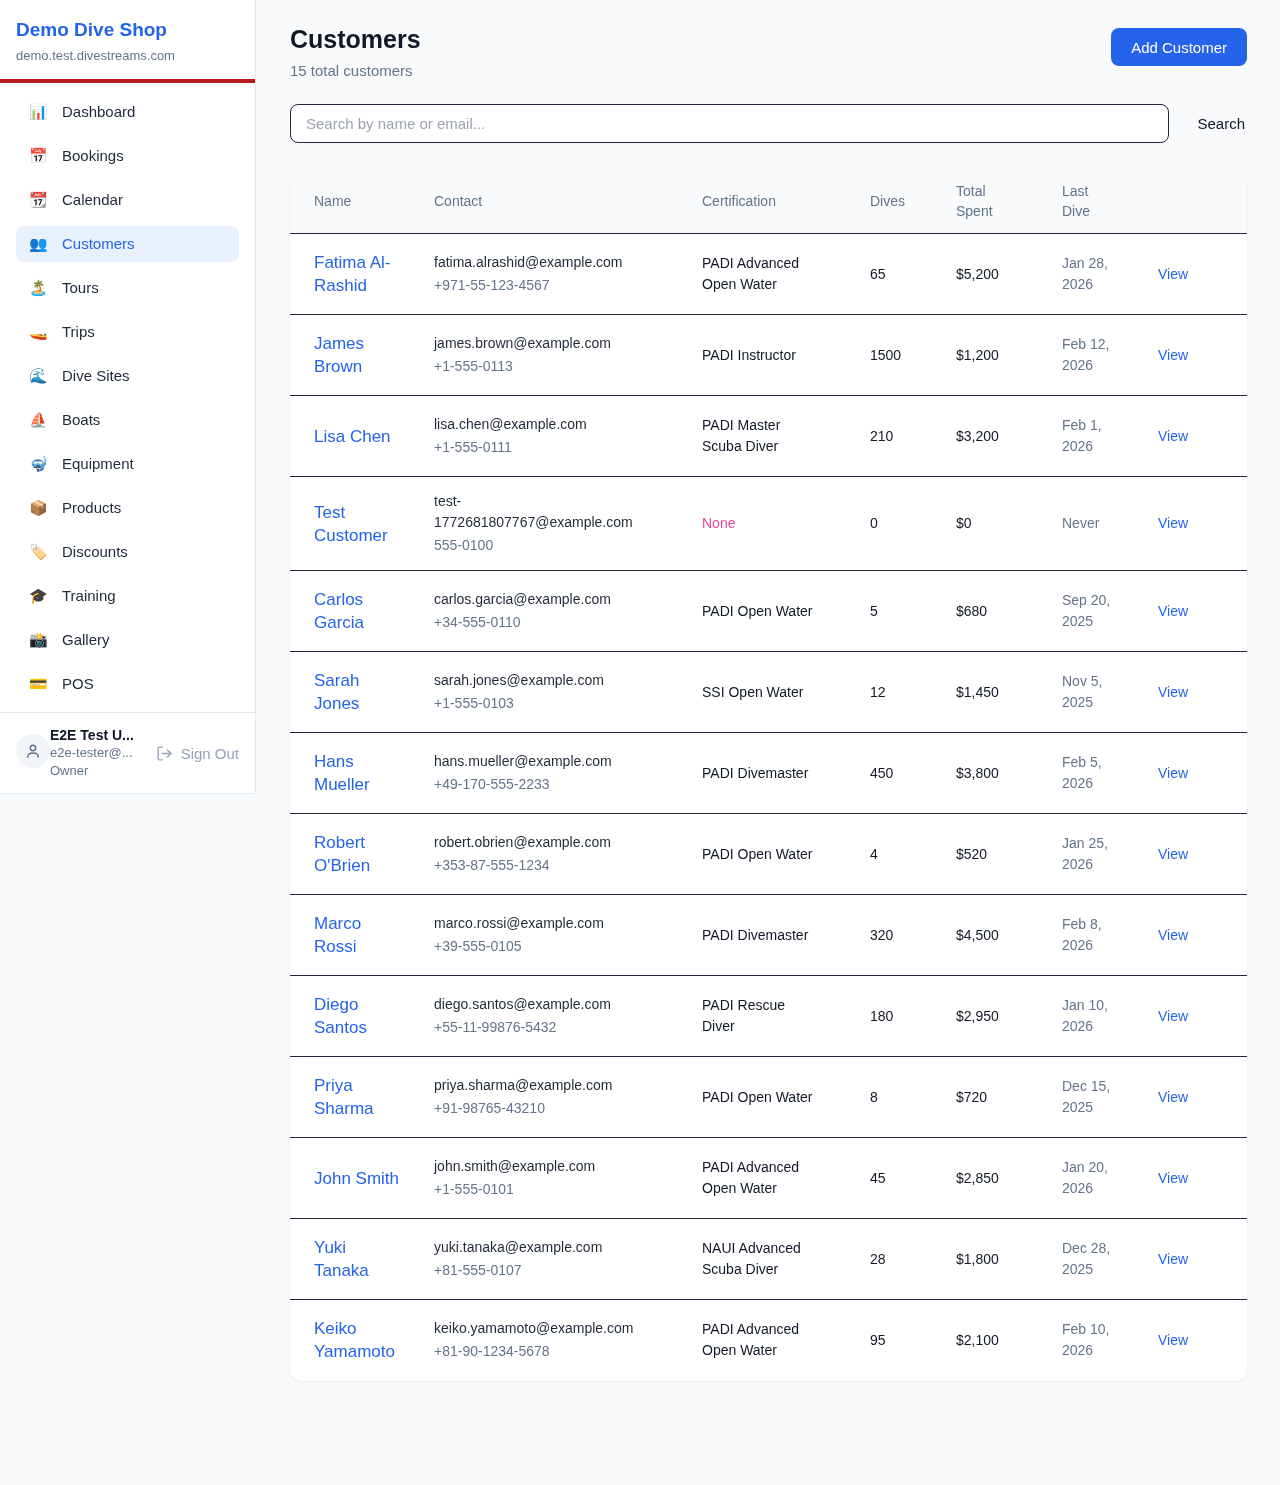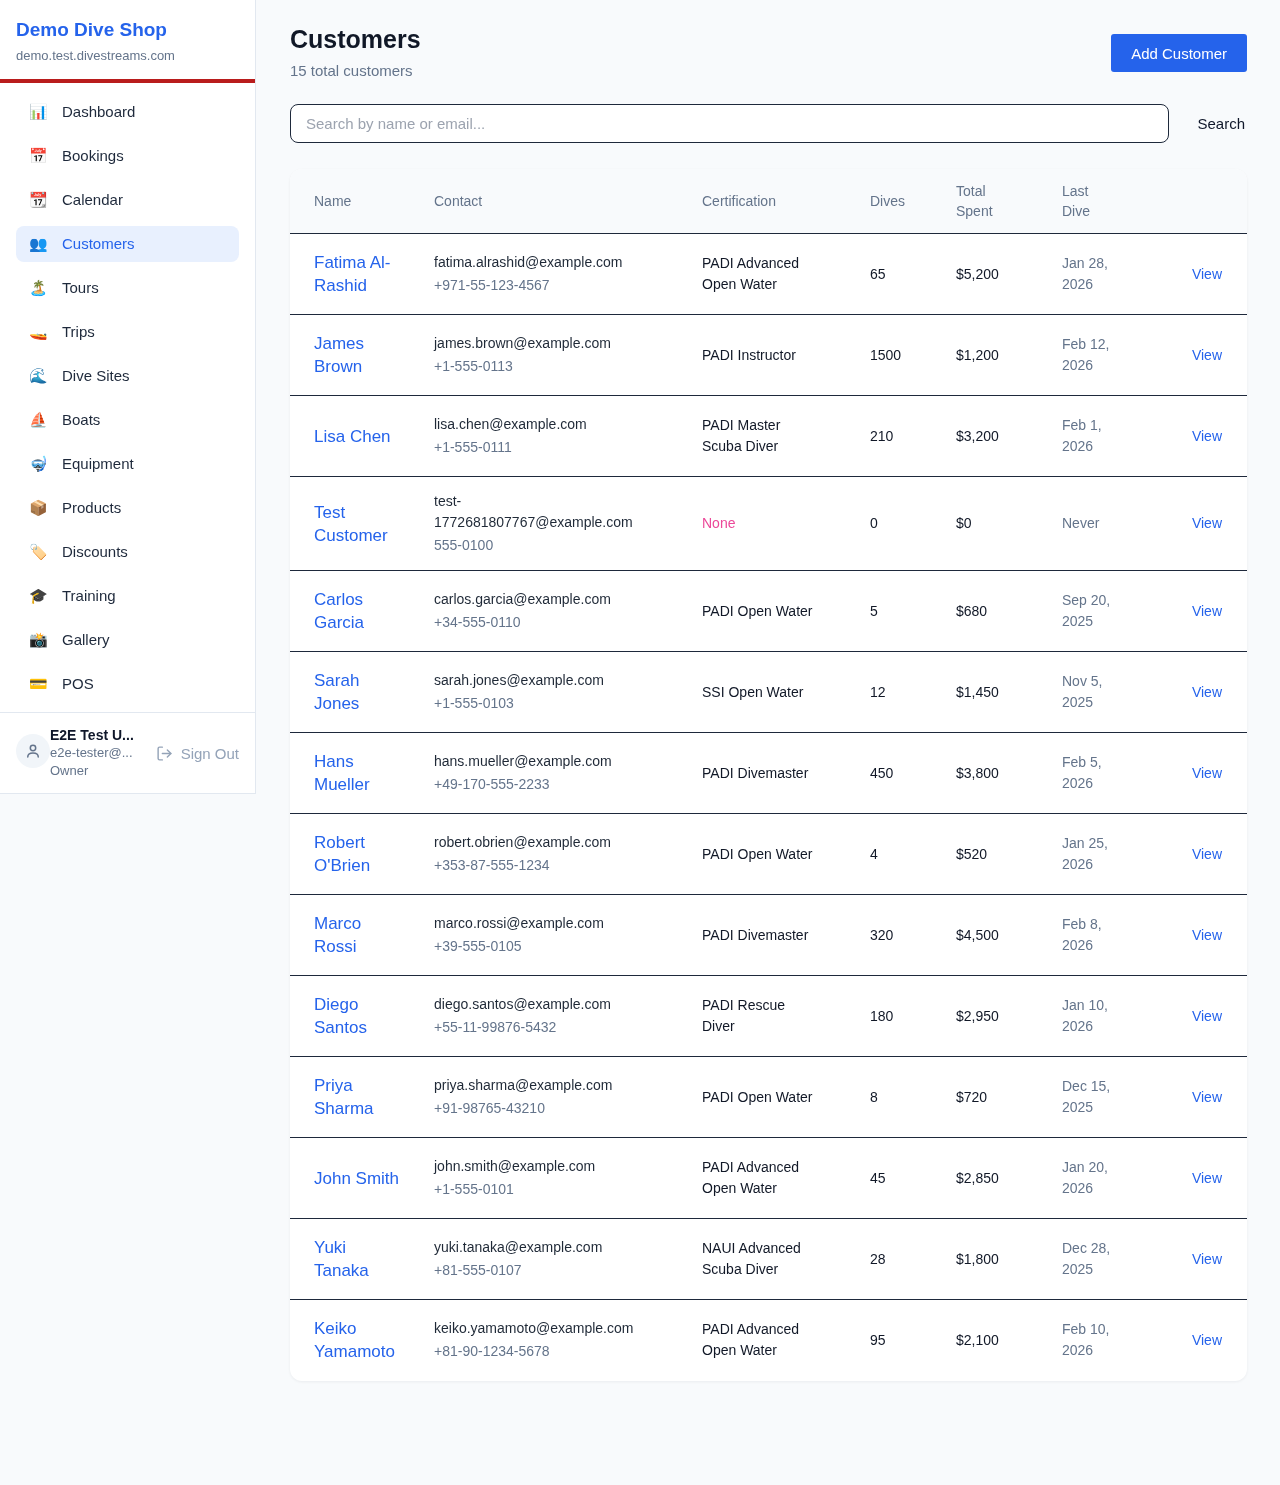--- a/index.html
+++ b/index.html
@@ -51,23 +51,23 @@
     font-family:inherit;
     text-align:center;
   }
 
   
   main.content { flex:1; padding:24px 33px 30px 34px; min-width:0; }
   .page-header { display:flex; justify-content:space-between; align-items:flex-start; }
   .page-title { font-size:25px; font-weight:bold; line-height:30px; margin:0; color:#111827; }
   .page-subtitle { color:#64748b; font-size:15px; margin-top:7px; line-height:20px; }
   .add-btn {
-    background:#2563eb; color:#ffffff; border:none; border-radius:3px;
+    background:#2563eb; color:#ffffff; border:none; border-radius:8px;
     font-size:15px; padding:0 20px; height:38px; cursor:pointer;
-    font-family:inherit; margin-top:10px;
+    font-family:inherit; margin-top:4px;
   }
   .search-row { display:flex; align-items:center; gap:26px; margin-top:23px; }
   .search-input {
     flex:1; height:39px; border:1px solid #1e293b; border-radius:8px;
     padding:0 15px; font-size:15px; font-family:inherit; color:#0f172a;
     background:#ffffff; outline:none;
   }
   .search-input::placeholder { color:#9ca3af; }
   .search-btn {
     background:none; border:none; color:#0f172a; font-size:15px;
@@ -89,21 +89,21 @@
   th .wrap { display:inline-block; max-width:50px; }
   tbody tr { border-bottom:1px solid #1e293b; }
   tbody tr:last-child { border-bottom:none; }
   td {
     padding:14px 8px 14px 0; font-size:14px; vertical-align:middle;
     line-height:21px; height:81px;
   }
   td:first-child { padding-left:24px; padding-right:34px; }
   td.cell-contact { padding-right:56px; word-wrap:break-word; }
   td.cell-cert { padding-right:50px; }
-  td.cell-action { text-align:right; padding-right:26px; }
+  td.cell-action { padding-right:26px; }
   a.name-link {
     color:#2563eb; font-size:17px; font-weight:500; text-decoration:none;
     line-height:23px; cursor:pointer;
   }
   .email { color:#1f2937; line-height:21px; }
   .phone { color:#64748b; line-height:21px; margin-top:2px; }
   .cert { color:#111827; }
   .cert.none { color:#ec4899; }
   .dives, .spent { color:#111827; }
   .lastdive { color:#64748b; }

